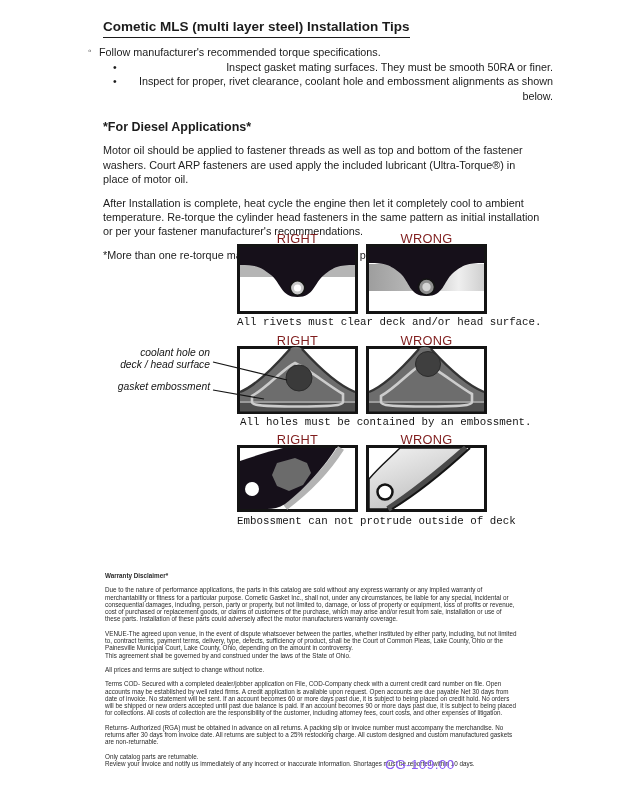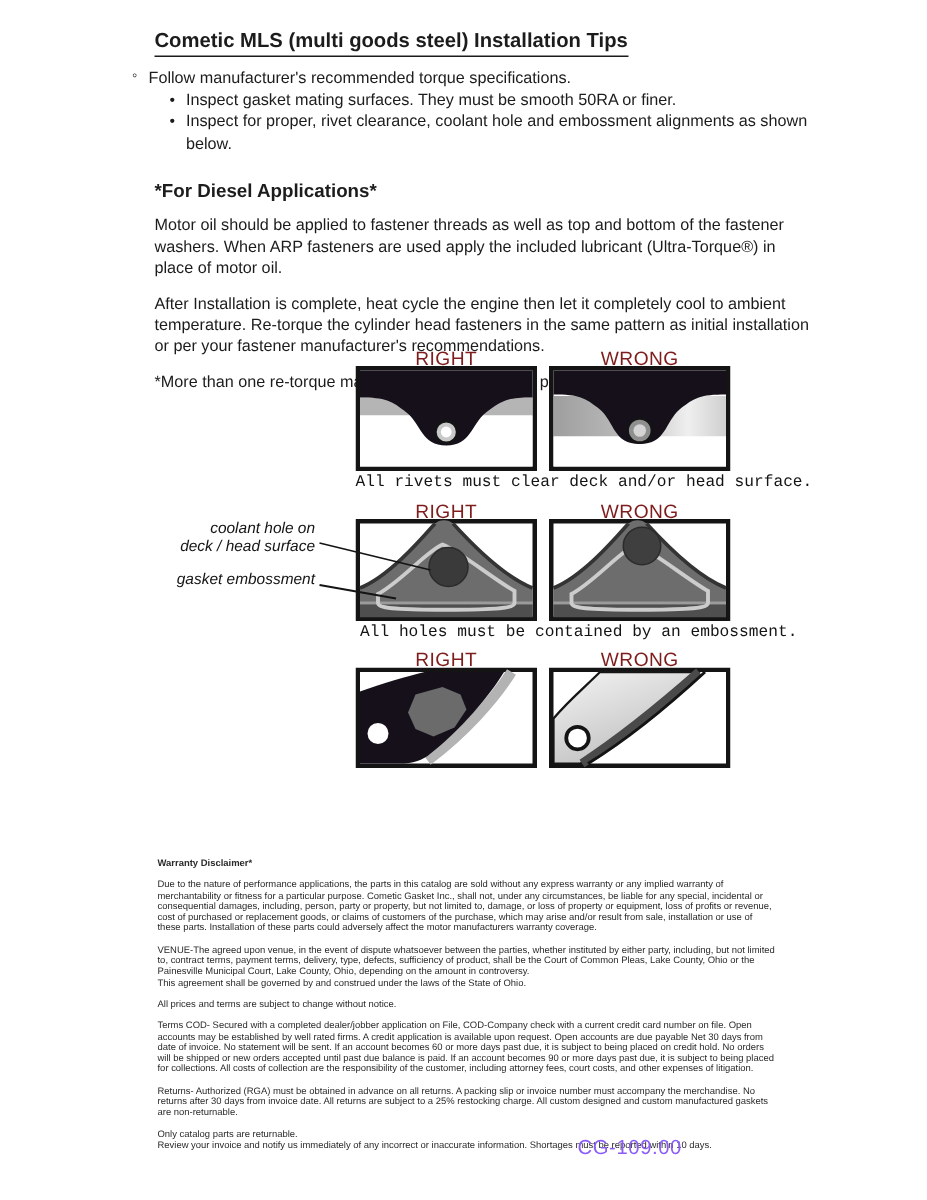--- a/index.html
+++ b/index.html
@@ -7,21 +7,21 @@
     position:relative;width:618px;height:800px;background:#ffffff;overflow:hidden;
     font-family:"Liberation Sans","DejaVu Sans",sans-serif;color:#1c1c1c;
   }
   
   .top{position:absolute;left:88px;top:18px;width:465px;}
   .title{margin:0 0 0 15px;font-size:13.5px;font-weight:bold;line-height:18px;}
   .title .tl{display:inline-block;border-bottom:1.6px solid #1c1c1c;padding-bottom:1px;}
   ul.tips{list-style:none;margin:7px 0 0 0;padding:0;font-size:10.8px;line-height:14.6px;}
   ul.tips li{position:relative;padding-left:11px;}
   ul.tips li.l1::before{content:"\25E6";position:absolute;left:0;top:-1px;font-size:10px;}
-  ul.tips li.l2{margin-left:25px;}
+  ul.tips li.l2{margin-left:25px;text-align:right;}
   ul.tips li.l2::before{content:"\2022";position:absolute;left:0;top:0;font-size:10.5px;}
   .diesel-h{margin:17px 0 2px 15px;font-size:12.5px;font-weight:bold;}
   .para{margin:9px 0 0 15px;width:438px;font-size:10.8px;line-height:14.4px;}
   
   .fig-label{position:absolute;width:121px;text-align:center;font-size:12.8px;letter-spacing:.3px;color:#7f1d1d;}
   .fig-box{position:absolute;display:block;}
   .fig-caption{position:absolute;left:237px;font-size:10.8px;line-height:12.5px;color:#141414;font-family:Liberation Mono, monospace;}
   .side-label{position:absolute;left:96px;width:114px;text-align:right;font-size:10.3px;line-height:11.5px;color:#141414;font-style:italic;}
   .leader-lines{position:absolute;left:0;top:0;pointer-events:none;}
   
@@ -30,28 +30,28 @@
   .legal p.lg-h{font-weight:bold;margin-bottom:7px;}
   .legal p.nogap{margin-bottom:0;}
   .pagenum{position:absolute;left:385px;top:757px;font-size:13.5px;letter-spacing:.4px;color:#8b5cf6;}
 </style>
 </head>
 <body>
 
 <div class="page">
 
   <div class="top">
-    <h1 class="title"><span class="tl">Cometic MLS (multi goods steel) Installation Tips</span></h1>
+    <h1 class="title"><span class="tl">Cometic MLS (multi layer steel) Installation Tips</span></h1>
     <ul class="tips">
       <li class="l1">Follow manufacturer's recommended torque specifications.</li>
       <li class="l2">Inspect gasket mating surfaces.  They must be smooth 50RA or finer.</li>
       <li class="l2">Inspect for proper, rivet clearance, coolant hole and embossment alignments as shown below.</li>
     </ul>
     <h2 class="diesel-h">*For Diesel Applications*</h2>
-    <p class="para">Motor oil should be applied to fastener threads as well as top and bottom of the fastener washers. When ARP fasteners are used apply the included lubricant (Ultra-Torque®) in place of motor oil.</p>
+    <p class="para">Motor oil should be applied to fastener threads as well as top and bottom of the fastener washers. Court ARP fasteners are used apply the included lubricant (Ultra-Torque®) in place of motor oil.</p>
     <p class="para">After Installation is complete, heat cycle the engine then let it completely cool to ambient temperature. Re-torque the cylinder head fasteners in the same pattern as initial installation or per your fastener manufacturer's recommendations.</p>
     <p class="para">*More than one re-torque may be required to achieve proper fastener stretch*</p>
   </div>
 
   <span class="fig-label" style="left:237px;top:231px;">RIGHT</span>
   <span class="fig-label" style="left:366px;top:231px;">WRONG</span>
 
   <svg class="fig-box" style="left:237px;top:244px;" width="121" height="70" viewBox="0 0 121 70">
     <rect x="1.5" y="1.5" width="118" height="67" fill="#ffffff" stroke="#141414" stroke-width="3"></rect>
     <rect x="3" y="21" width="115" height="12" fill="#b5b5b5"></rect>
@@ -138,20 +138,21 @@
       </linearGradient>
     </defs>
     <rect x="1.5" y="1.5" width="118" height="64" fill="#ffffff" stroke="#141414" stroke-width="3"></rect>
     <path d="M34,3 L100,3 C74,25 44,49 21,64 L3,64 L3,34 C13,22 24,13 34,3 Z" fill="url(#bandg3)" stroke="#161616" stroke-width="1.5"></path>
     <path d="M100,3 C75,25 45,49 22,64" fill="none" stroke="#4a4a4a" stroke-width="6"></path>
     <path d="M104,3 C79,26 49,50 26,64" fill="none" stroke="#141414" stroke-width="2"></path>
     <circle cx="19" cy="47" r="7.5" fill="#ffffff" stroke="#141414" stroke-width="2.5"></circle>
   </svg>
 
   <span class="fig-caption" style="top:515px;">
+    <span style="display:block">Embossment can not protrude outside of deck</span>
   </span>
 
   <div class="legal">
     <p class="lg-h">Warranty Disclaimer*</p>
     <p>Due to the nature of performance applications, the parts in this catalog are sold without any express warranty or any implied warranty of merchantability or fitness for a particular purpose.  Cometic Gasket Inc., shall not, under any circumstances, be liable for any special, incidental or consequential damages, including, person, party or property, but not limited to, damage, or loss of property or equipment, loss of profits or revenue, cost of purchased or replacement goods, or claims of customers of the purchase, which may arise and/or result from sale, installation or use of these parts.  Installation of these parts could adversely affect the motor manufacturers warranty coverage.</p>
     <p class="nogap">VENUE-The agreed upon venue, in the event of dispute whatsoever between the parties, whether instituted by either party, including, but not limited to, contract terms, payment terms, delivery, type, defects, sufficiency of product, shall be the Court of Common Pleas, Lake County, Ohio or the Painesville Municipal Court, Lake County, Ohio, depending on the amount in controversy.</p>
     <p>This agreement shall be governed by and construed under the laws of the State of Ohio.</p>
     <p>All prices and terms are subject to change without notice.</p>
     <p>Terms COD- Secured with a completed dealer/jobber application on File, COD-Company check with a current credit card number on file.  Open accounts may be established by well rated firms.  A credit application is available upon request.  Open accounts are due payable Net 30 days from date of invoice.  No statement will be sent.  If an account becomes 60 or more days past due, it is subject to being placed on credit hold.  No orders will be shipped or new orders accepted until past due balance is paid.  If an account becomes 90 or more days past due, it is subject to being placed for collections.  All costs of collection are the responsibility of the customer, including attorney fees, court costs, and other expenses of litigation.</p>
     <p>Returns- Authorized (RGA) must be obtained in advance on all returns.  A packing slip or invoice number must accompany the merchandise.  No returns after 30 days from invoice date.  All returns are subject to a 25% restocking charge.  All custom designed and custom manufactured gaskets are non-returnable.</p>

